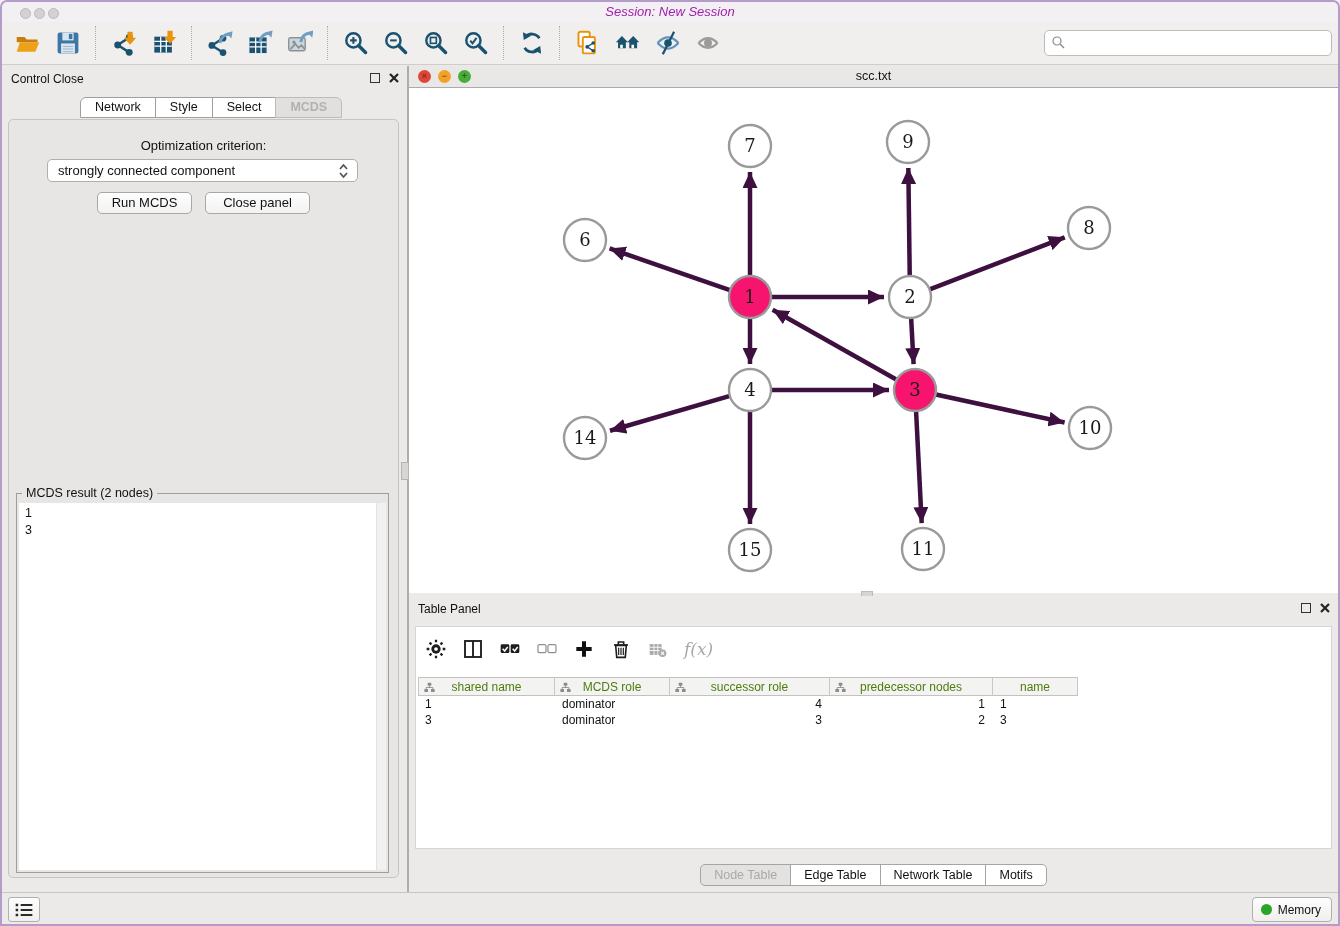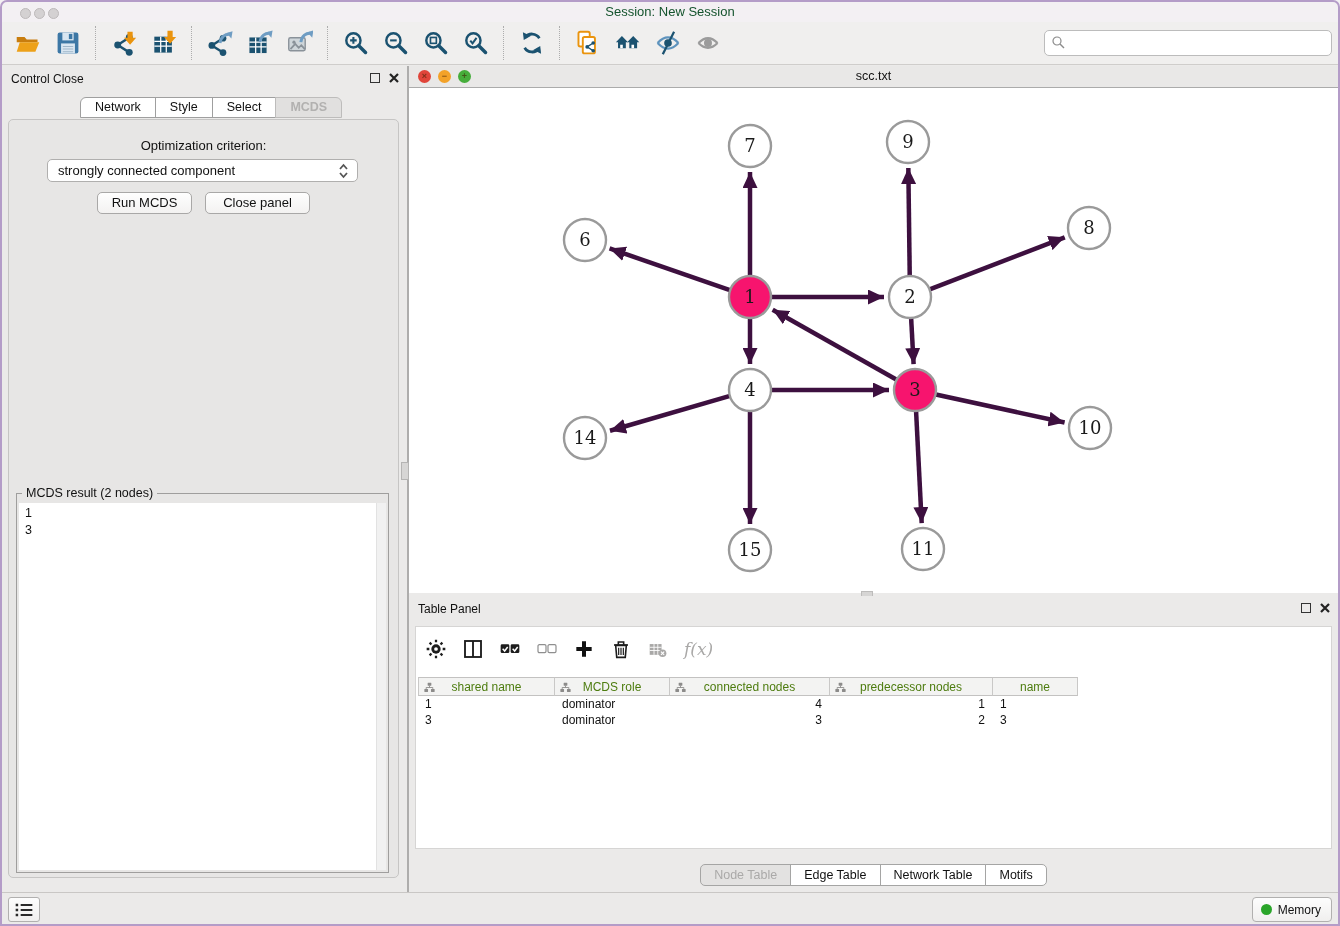--- a/index.html
+++ b/index.html
@@ -7,21 +7,21 @@
     width:1340px;height:926px;position:relative;overflow:hidden;
     font-family:"Liberation Sans",sans-serif;background:#ebeae9;
     -webkit-font-smoothing:antialiased;
   }
   #window-frame{position:absolute;inset:0;border:2px solid #b49cc8;border-radius:7px 7px 0 0;pointer-events:none;z-index:99;}
 
   
   #titlebar{position:absolute;left:0;top:0;width:100%;height:22px;background:#f3f0f3;}
   .traffic-dot{position:absolute;top:8px;width:11px;height:11px;border-radius:50%;
     background:#d4d1d2;border:1px solid #bdb9ba;box-sizing:border-box;}
-  #win-title{position:absolute;left:0;right:0;top:4px;text-align:center;font-size:13px;color:#14532d;}
+  #win-title{position:absolute;left:0;right:0;top:4px;text-align:center;font-size:13px;color:#a21caf;font-style:italic;}
 
   
   #main-toolbar{position:absolute;left:0;top:22px;width:100%;height:43px;background:#f0efee;
     border-bottom:1px solid #cfcdcb;display:flex;align-items:center;padding-left:8px;box-sizing:border-box;}
   .tb-btn{width:40px;height:36px;display:flex;align-items:center;justify-content:center;cursor:pointer;flex:0 0 auto;}
   .tb-sep{width:1px;height:34px;border-left:1px dotted #adadad;margin:0 7px;flex:0 0 auto;}
   .tb-btn svg{display:block;}
   #toolbar-spacer{flex:1 1 auto;}
   #search-wrap{position:relative;width:288px;height:26px;margin-right:8px;flex:0 0 auto;}
   #search-input{width:100%;height:100%;box-sizing:border-box;border:1px solid #bcbcbc;border-radius:5px;
@@ -488,21 +488,21 @@
                 </g>
                 <path d="M15 10 v5 M6 19 v-4 h18 v4" stroke="#8c8b8a" stroke-width="2.4" fill="none"></path>
               </svg></span><span>MCDS role</span></div>
           <div class="th-cell" style="width: 160px;"><span class="th-icon"><svg viewBox="0 0 30 30" width="11" height="11">
                 <g fill="#8c8b8a">
                   <rect x="10" y="2" width="10" height="8" rx="1"></rect>
                   <rect x="1" y="19" width="10" height="8" rx="1"></rect>
                   <rect x="19" y="19" width="10" height="8" rx="1"></rect>
                 </g>
                 <path d="M15 10 v5 M6 19 v-4 h18 v4" stroke="#8c8b8a" stroke-width="2.4" fill="none"></path>
-              </svg></span><span>connected nodes</span></div>
+              </svg></span><span>successor role</span></div>
           <div class="th-cell" style="width: 163px;"><span class="th-icon"><svg viewBox="0 0 30 30" width="11" height="11">
                 <g fill="#8c8b8a">
                   <rect x="10" y="2" width="10" height="8" rx="1"></rect>
                   <rect x="1" y="19" width="10" height="8" rx="1"></rect>
                   <rect x="19" y="19" width="10" height="8" rx="1"></rect>
                 </g>
                 <path d="M15 10 v5 M6 19 v-4 h18 v4" stroke="#8c8b8a" stroke-width="2.4" fill="none"></path>
               </svg></span><span>predecessor nodes</span></div>
           <div class="th-cell" style="width: 85px;"><span>name</span></div>
         </div>

